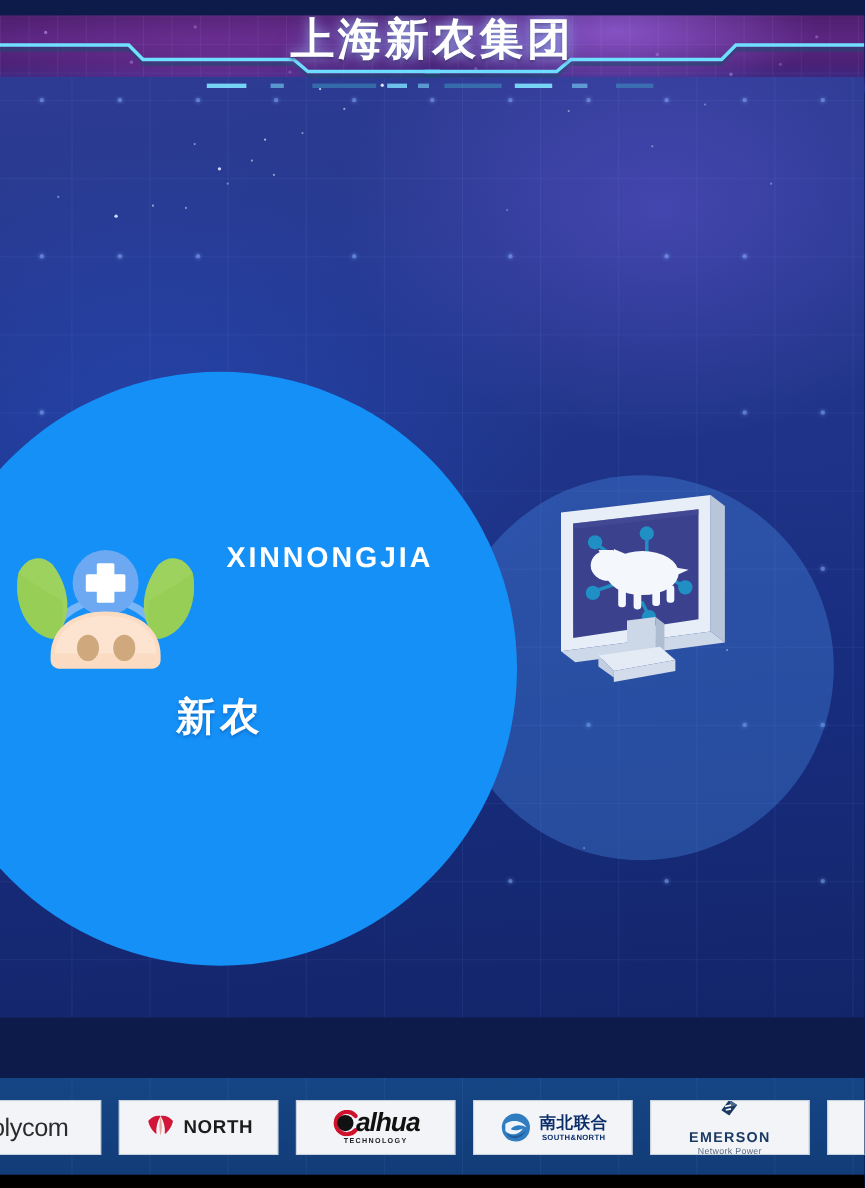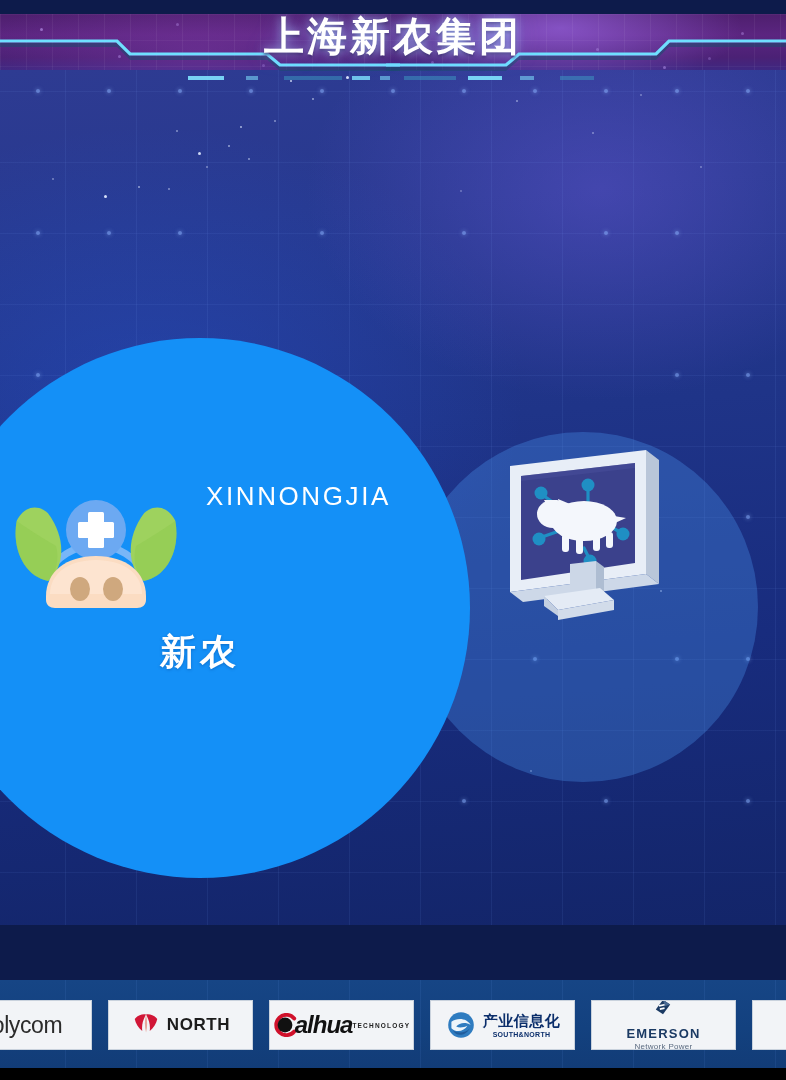--- a/index.html
+++ b/index.html
@@ -110,21 +110,21 @@
     font-size: 47px; font-weight: 700; color:#fff; letter-spacing: 2px;
     font-style: italic; line-height: 54px; display:inline-block;
     text-shadow: 0 1px 2px rgba(0,60,130,.25);
   }
   .wm-plus {
     font-size: 30px; font-weight: 700; color:#fff; vertical-align: top;
     position: relative; top: -8px; left: 4px;
   }
   .wm-en {
     font-size: 26px; color:#ffffff; letter-spacing: 2.6px; line-height: 32px;
-    margin-top: 2px; font-weight: 400;
+    margin-top: 12px; font-weight: 700;
   }
   .circle-left-label {
     position:absolute; left:0; top: 290px; width: 540px; text-align:center;
     font-size: 36px; font-weight: 700; color:#ffffff; letter-spacing: 4px;
     z-index: 6; text-shadow: 0 1px 3px rgba(0,50,120,.35);
   }
 
   
   .monitor-wrap { position:absolute; left: 88px; top: 12px; width: 180px; height: 190px; z-index: 6; }
   .circle-right-label {
@@ -172,21 +172,21 @@
     display:flex; align-items:center; justify-content:center;
     overflow:hidden;
     flex: 0 0 auto;
   }
   .logo-inner { display:flex; align-items:center; justify-content:center; gap:6px; }
 
   .lg-polycom { font-size:23px; color:#2b2b2b; letter-spacing:-0.4px; font-weight:400; }
 
   .lg-huawei-txt { font-size:17px; font-weight:700; color:#1c1c1c; letter-spacing:0.6px; }
 
-  .lg-dahua { display:flex; flex-direction:row; align-items:center; line-height:1;justify-content:flex-end; }
+  .lg-dahua { display:flex; flex-direction:column; align-items:center; line-height:1;justify-content:flex-end; }
   .lg-dahua-main { font-size:24px; font-weight:800; font-style:italic; color:#111; letter-spacing:-1px; display:flex; align-items:center;}
   .lg-dahua-sub { font-size:6.5px; font-weight:700; color:#222; letter-spacing:1.2px; margin-top:2px; }
 
   .lg-sn { display:flex; flex-direction:column; align-items:center; line-height:1; }
   .lg-sn-cn { font-size:15px; font-weight:700; color:#0b2e6b; letter-spacing:0.5px; }
   .lg-sn-en { font-size:7px; font-weight:700; color:#0b2e6b; letter-spacing:0.3px; margin-top:3px; }
 
   .lg-em { display:flex; flex-direction:column; align-items:center; line-height:1; }
   .lg-em-main { font-size:13px; font-weight:700; color:#1b3a63; letter-spacing:1.2px;margin-top:12px; }
   .lg-em-sub { font-size:8px; color:#5b6b80; margin-top:3px; letter-spacing:.3px; }
@@ -428,21 +428,21 @@
       </div>
 
       <div class="logo-card">
         <div class="logo-inner">
           <svg width="32" height="32" viewBox="0 0 40 40">
             <circle cx="20" cy="20" r="16" fill="#2f7cc0"></circle>
             <path d="M8,16 C16,10 28,12 32,20 C26,16 18,17 14,22 C18,24 24,23 28,21 C24,28 14,30 8,24 Z" fill="#ffffff" opacity=".92"></path>
             <path d="M10,27 C16,31 26,30 31,24 C26,34 14,35 10,27 Z" fill="#1a4f8c" opacity=".7"></path>
           </svg>
           <div class="lg-sn">
-            <div class="lg-sn-cn">产业信息化</div>
+            <div class="lg-sn-cn">南北联合</div>
             <div class="lg-sn-en">SOUTH&amp;NORTH</div>
           </div>
         </div>
       </div>
 
       <div class="logo-card">
         <div class="lg-em">
           <svg width="16" height="16" viewBox="0 0 20 20">
             <polygon points="10,1 19,7 10,19 1,13" fill="#1b3a63"></polygon>
             <polygon points="10,1 19,7 12,9" fill="#4a6a92"></polygon>

